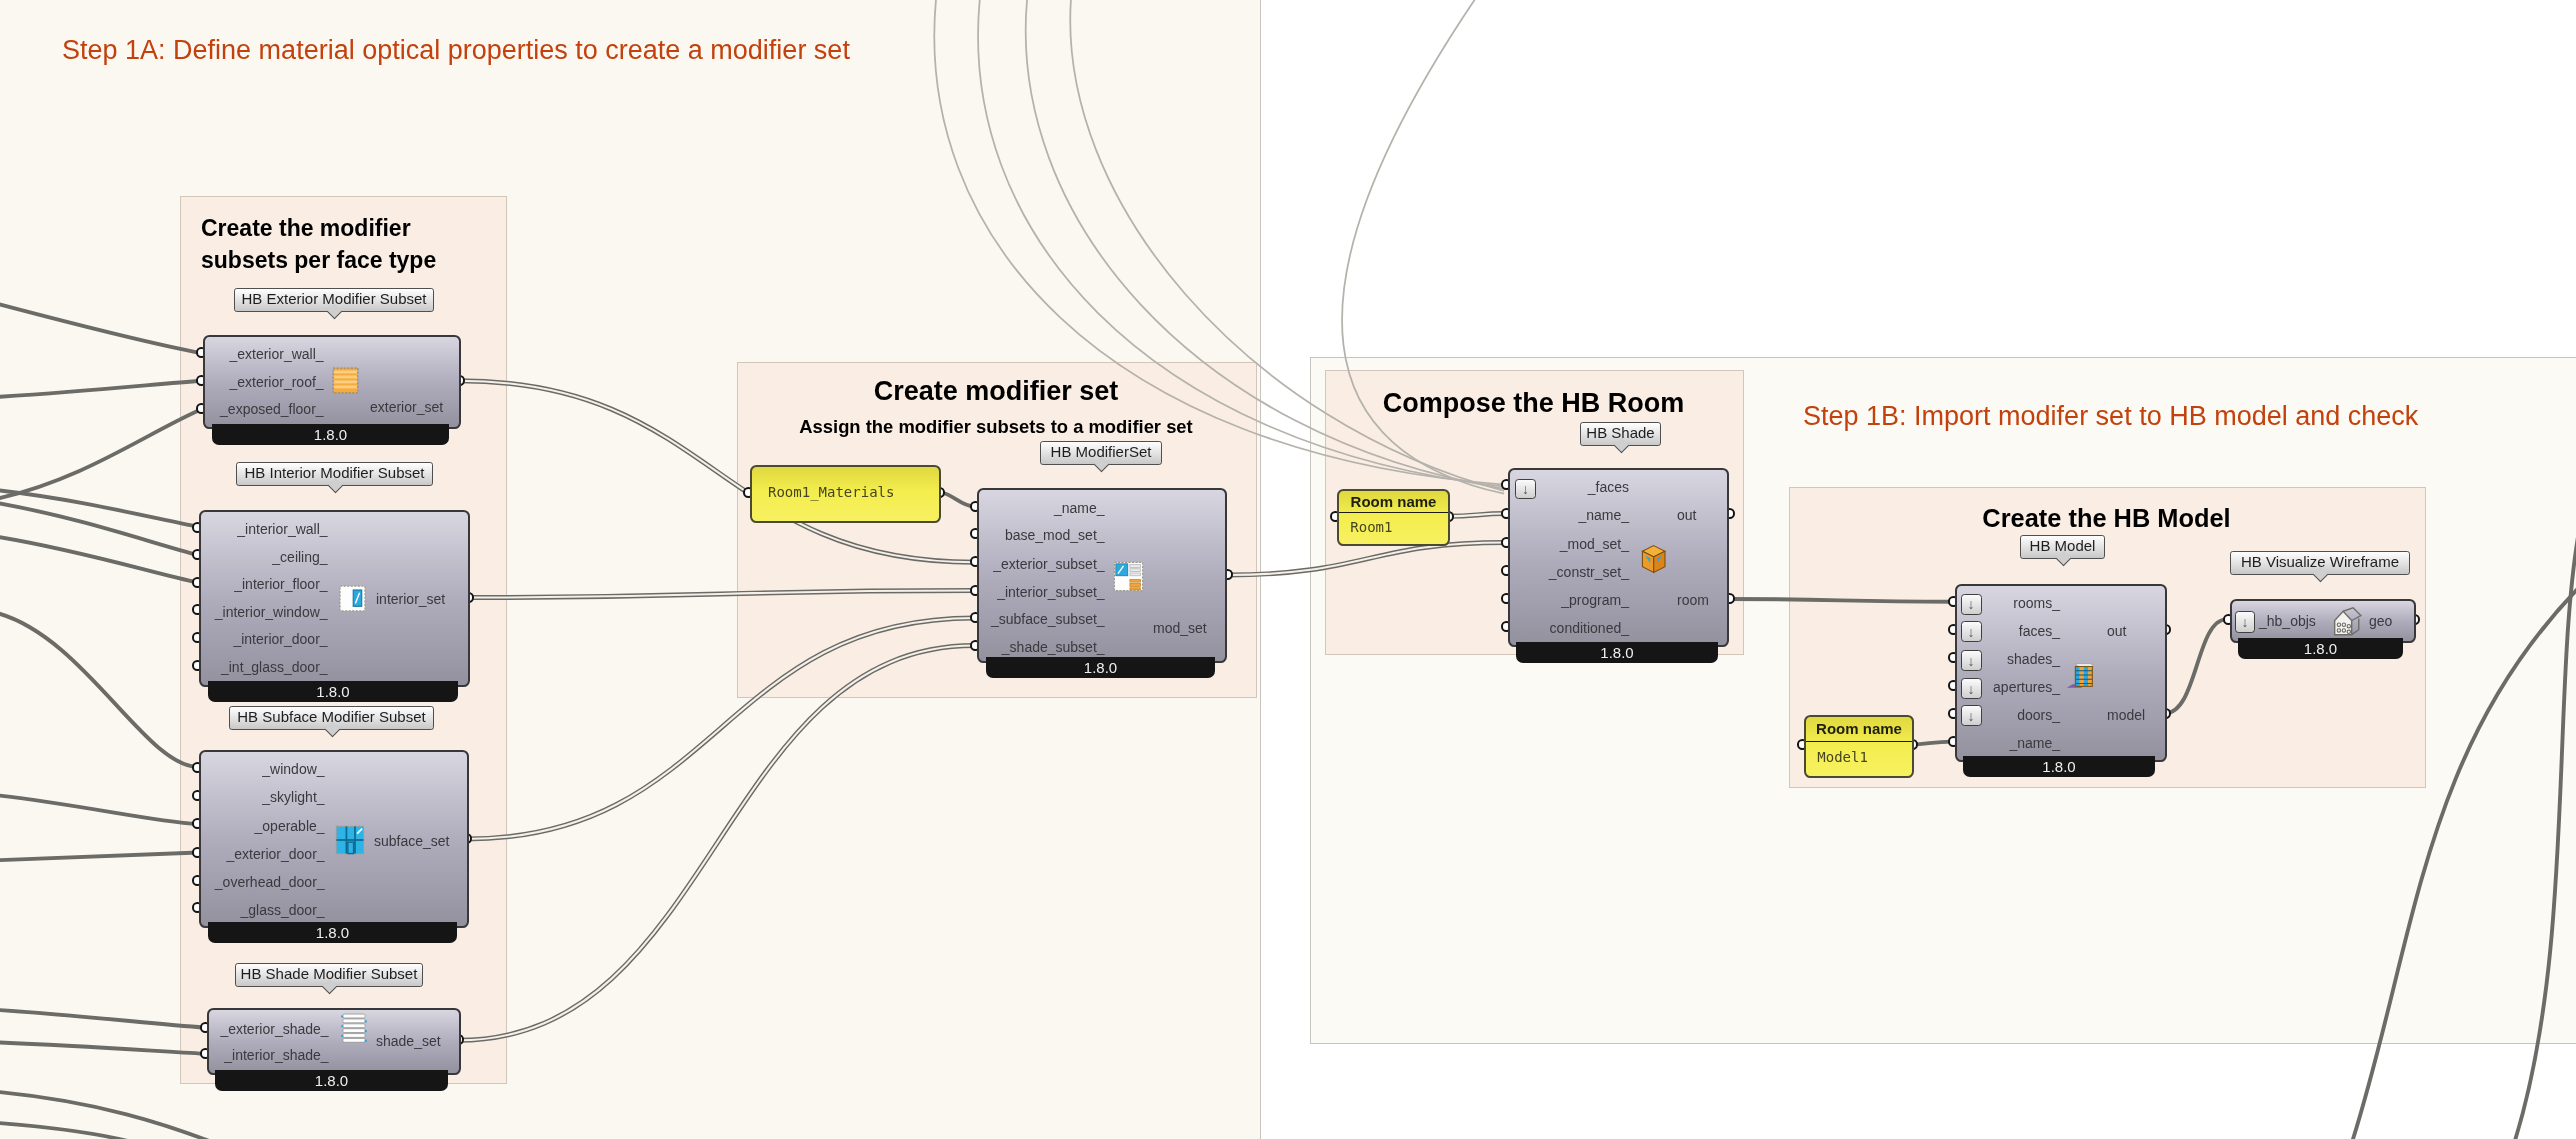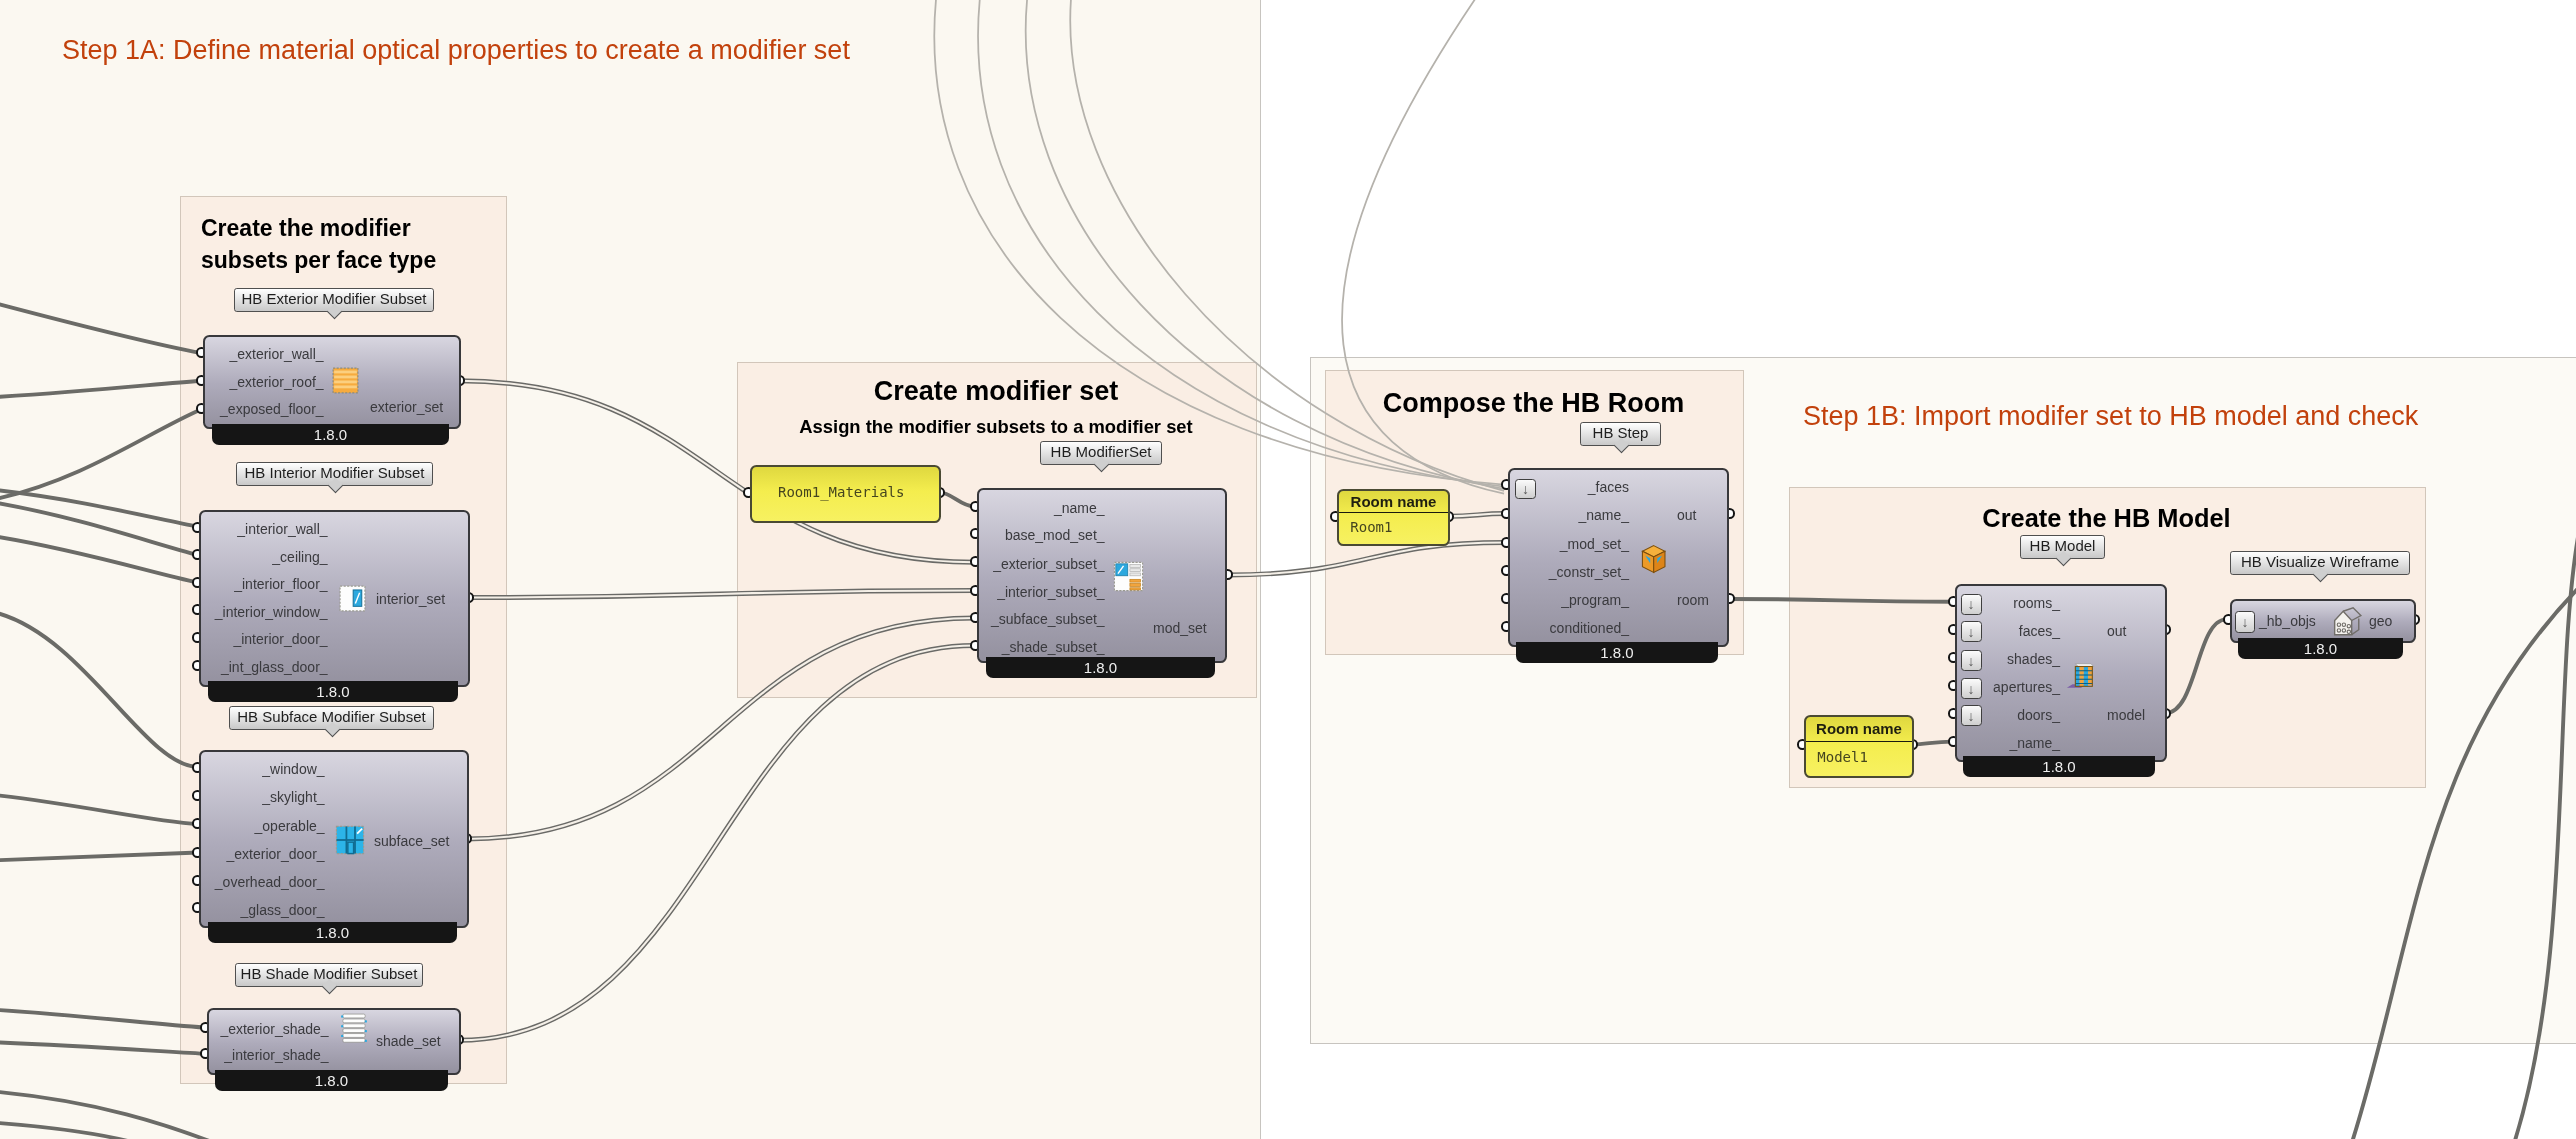--- a/index.html
+++ b/index.html
@@ -112,21 +112,21 @@
     <span>HB Exterior Modifier Subset</span><i></i></div>
   <div class="tag" style="left:236px;top:462px;width:195px;">
     <span>HB Interior Modifier Subset</span><i></i></div>
   <div class="tag" style="left:229px;top:706px;width:203px;">
     <span>HB Subface Modifier Subset</span><i></i></div>
   <div class="tag" style="left:235px;top:963px;width:186px;">
     <span>HB Shade Modifier Subset</span><i></i></div>
   <div class="tag" style="left:1040px;top:441px;width:120px;">
     <span>HB ModifierSet</span><i></i></div>
   <div class="tag" style="left:1580px;top:422px;width:79px;">
-    <span>HB Step</span><i></i></div>
+    <span>HB Shade</span><i></i></div>
   <div class="tag" style="left:2020px;top:535px;width:83px;">
     <span>HB Model</span><i></i></div>
   <div class="tag" style="left:2230px;top:551px;width:178px;">
     <span>HB Visualize Wireframe</span><i></i></div>
 
   <div class="node" style="left:203px;top:335px;width:254px;height:90px;">
     <span class="inl" style="left:5.6px;top:9.2px;width:113px;">_exterior_wall_</span>
     <span class="inl" style="left:5.6px;top:37px;width:113px;">_exterior_roof_</span>
     <span class="inl" style="left:5.6px;top:64px;width:113px;">_exposed_floor_</span>
     <span class="icon" style="left:127px;top:30px;">
@@ -196,21 +196,21 @@
             <rect x="35.5" y="26" width="3" height="3" fill="#2CA8DE"></rect>
           <rect x="1.5" y="33" width="3" height="3" fill="#2CA8DE"></rect>
             <rect x="35.5" y="40" width="3" height="3" fill="#2CA8DE"></rect>
         </g>
       </svg></span>
     <span class="outl" style="left:167px;top:23px;">shade_set</span>
   </div>
   <div class="vbar" style="left:215px;top:1070px;width:233px;">1.8.0</div>
 
   <div class="panel" style="left:750px;top:465px;width:187px;height:54px;">
-    <div class="pval" style="line-height:51px;padding-left:26px;">Room1_Materials</div>
+    <div class="pval" style="line-height:51px;padding-left:16px;">Room1_Materials</div>
   </div>
 
   <div class="node" style="left:977px;top:488px;width:246px;height:171px;">
     <span class="inl" style="left:5.6px;top:10px;width:120px;">_name_</span>
     <span class="inl" style="left:5.6px;top:37px;width:120px;">base_mod_set_</span>
     <span class="inl" style="left:5.6px;top:66px;width:120px;">_exterior_subset_</span>
     <span class="inl" style="left:5.6px;top:94px;width:120px;">_interior_subset_</span>
     <span class="inl" style="left:5.6px;top:121px;width:120px;">_subface_subset_</span>
     <span class="inl" style="left:5.6px;top:149px;width:120px;">_shade_subset_</span>
     <span class="icon" style="left:134px;top:71px;">

